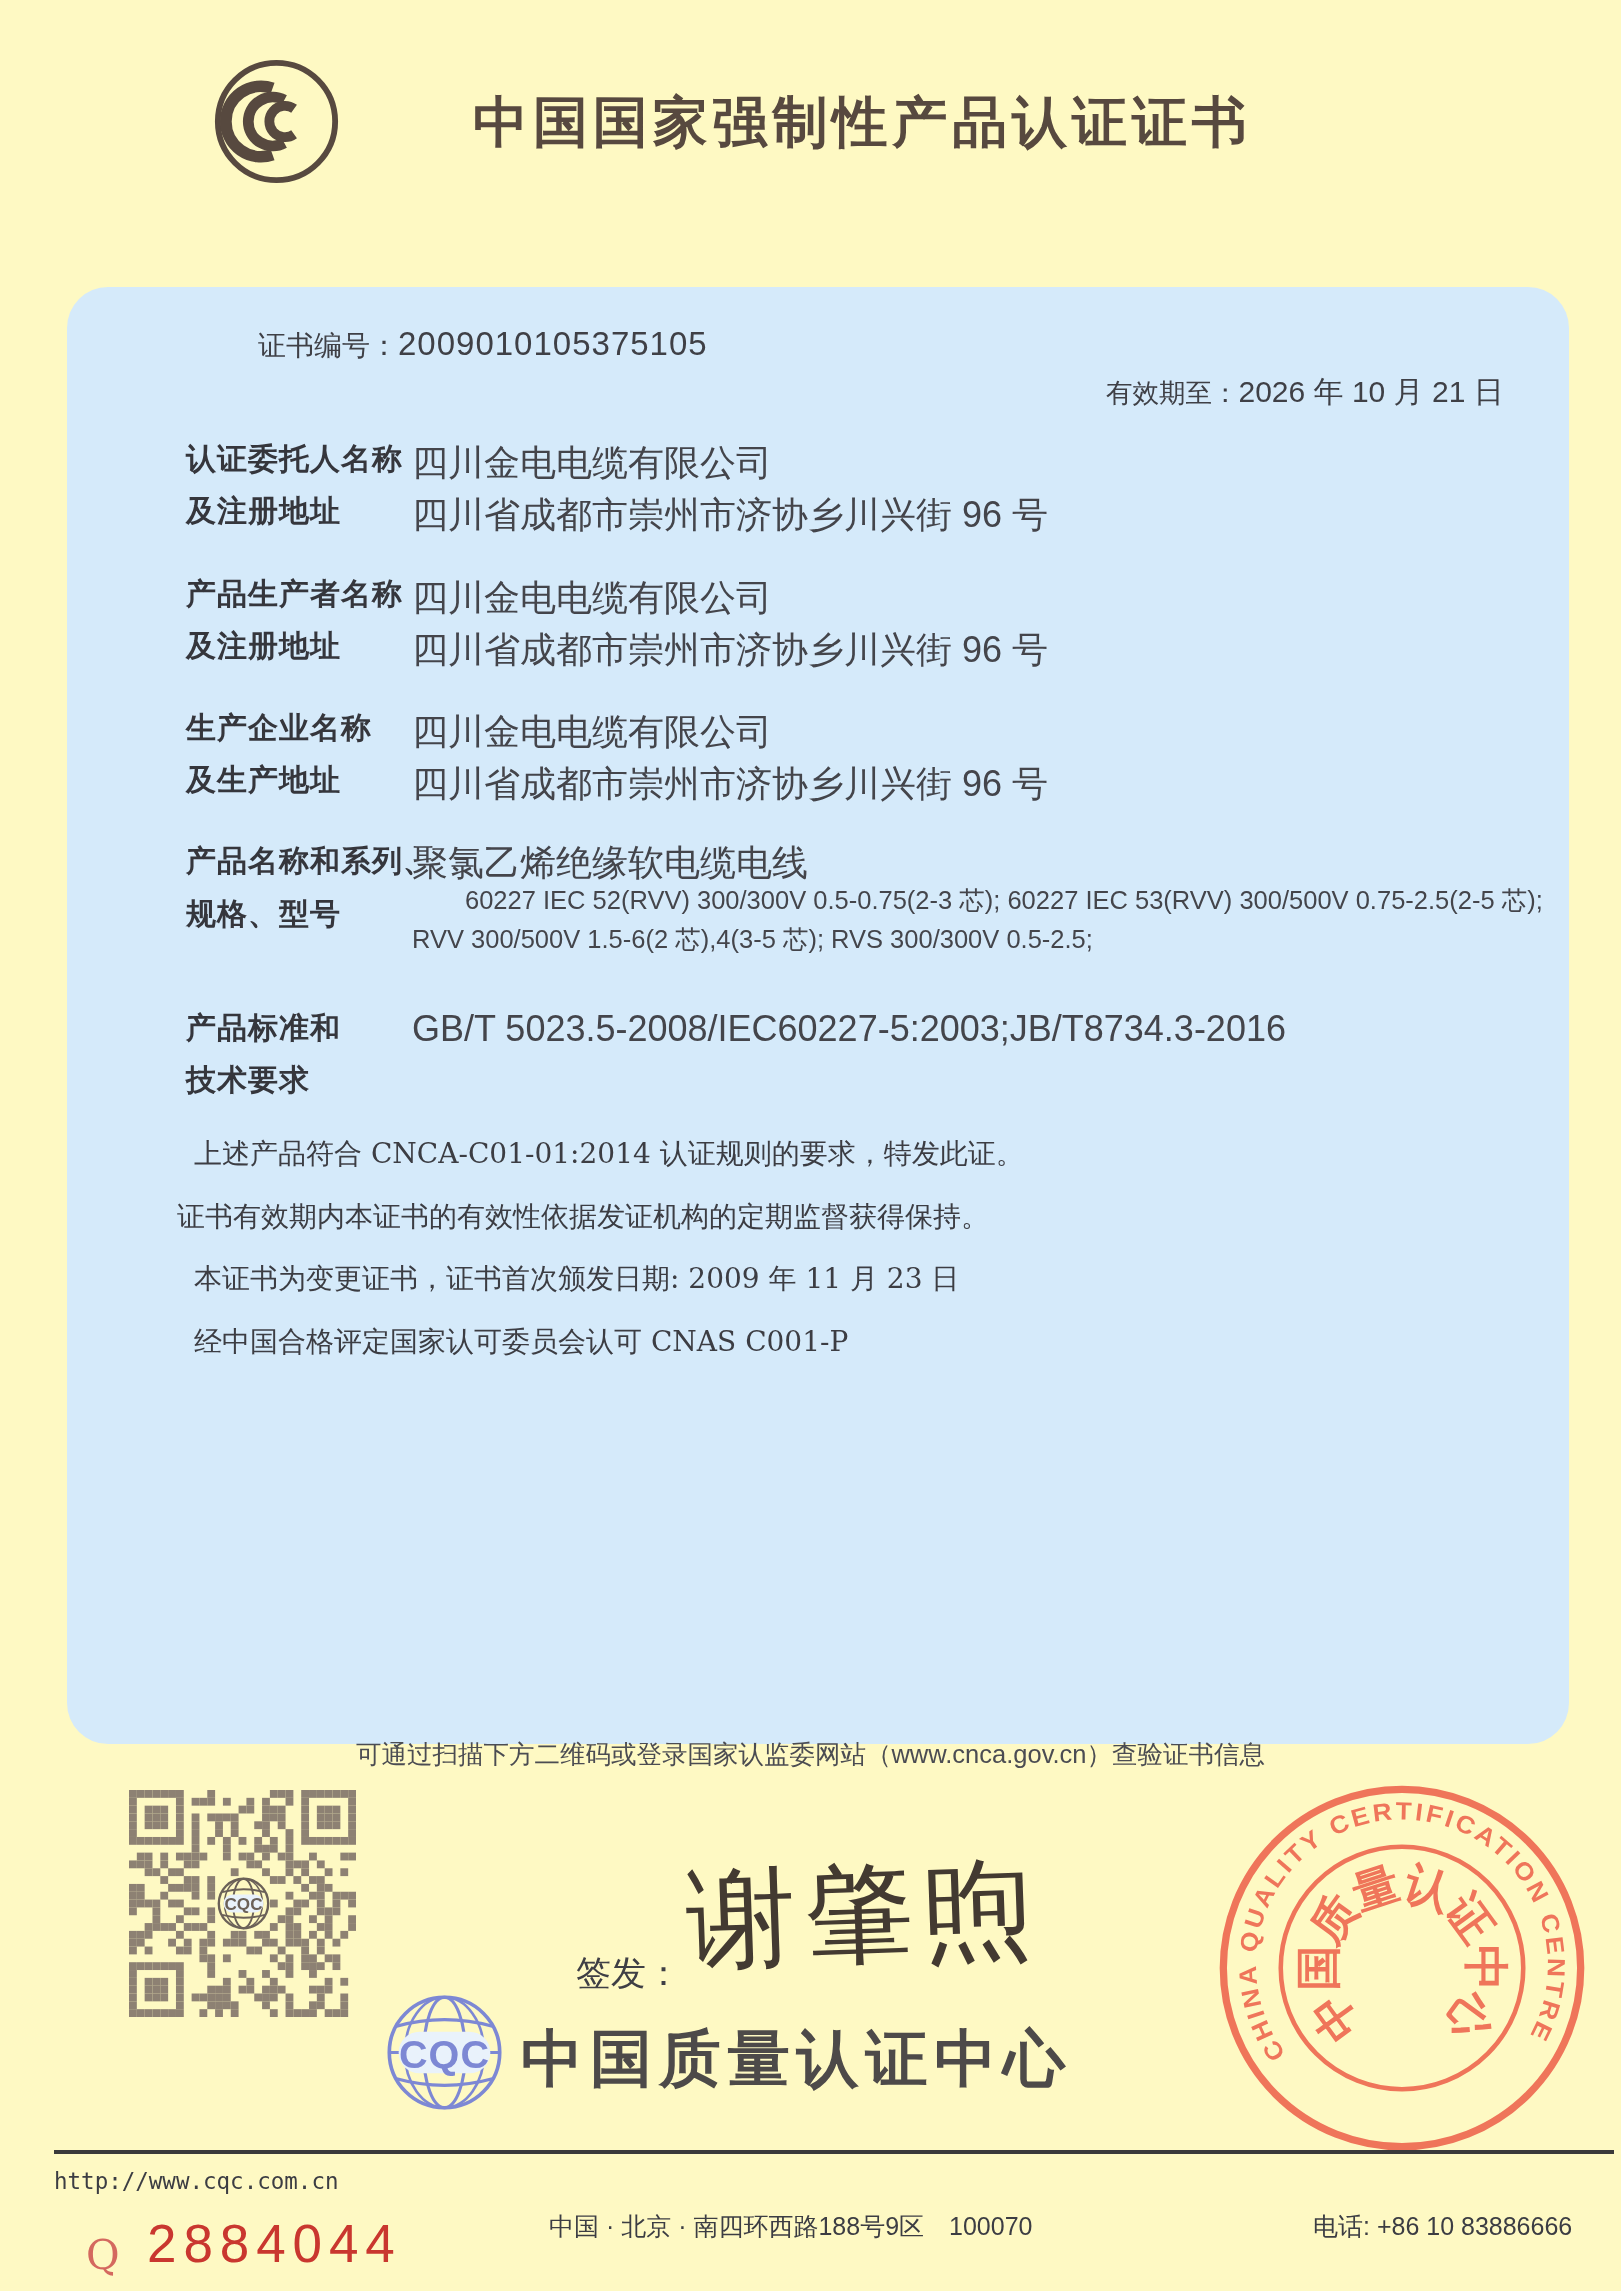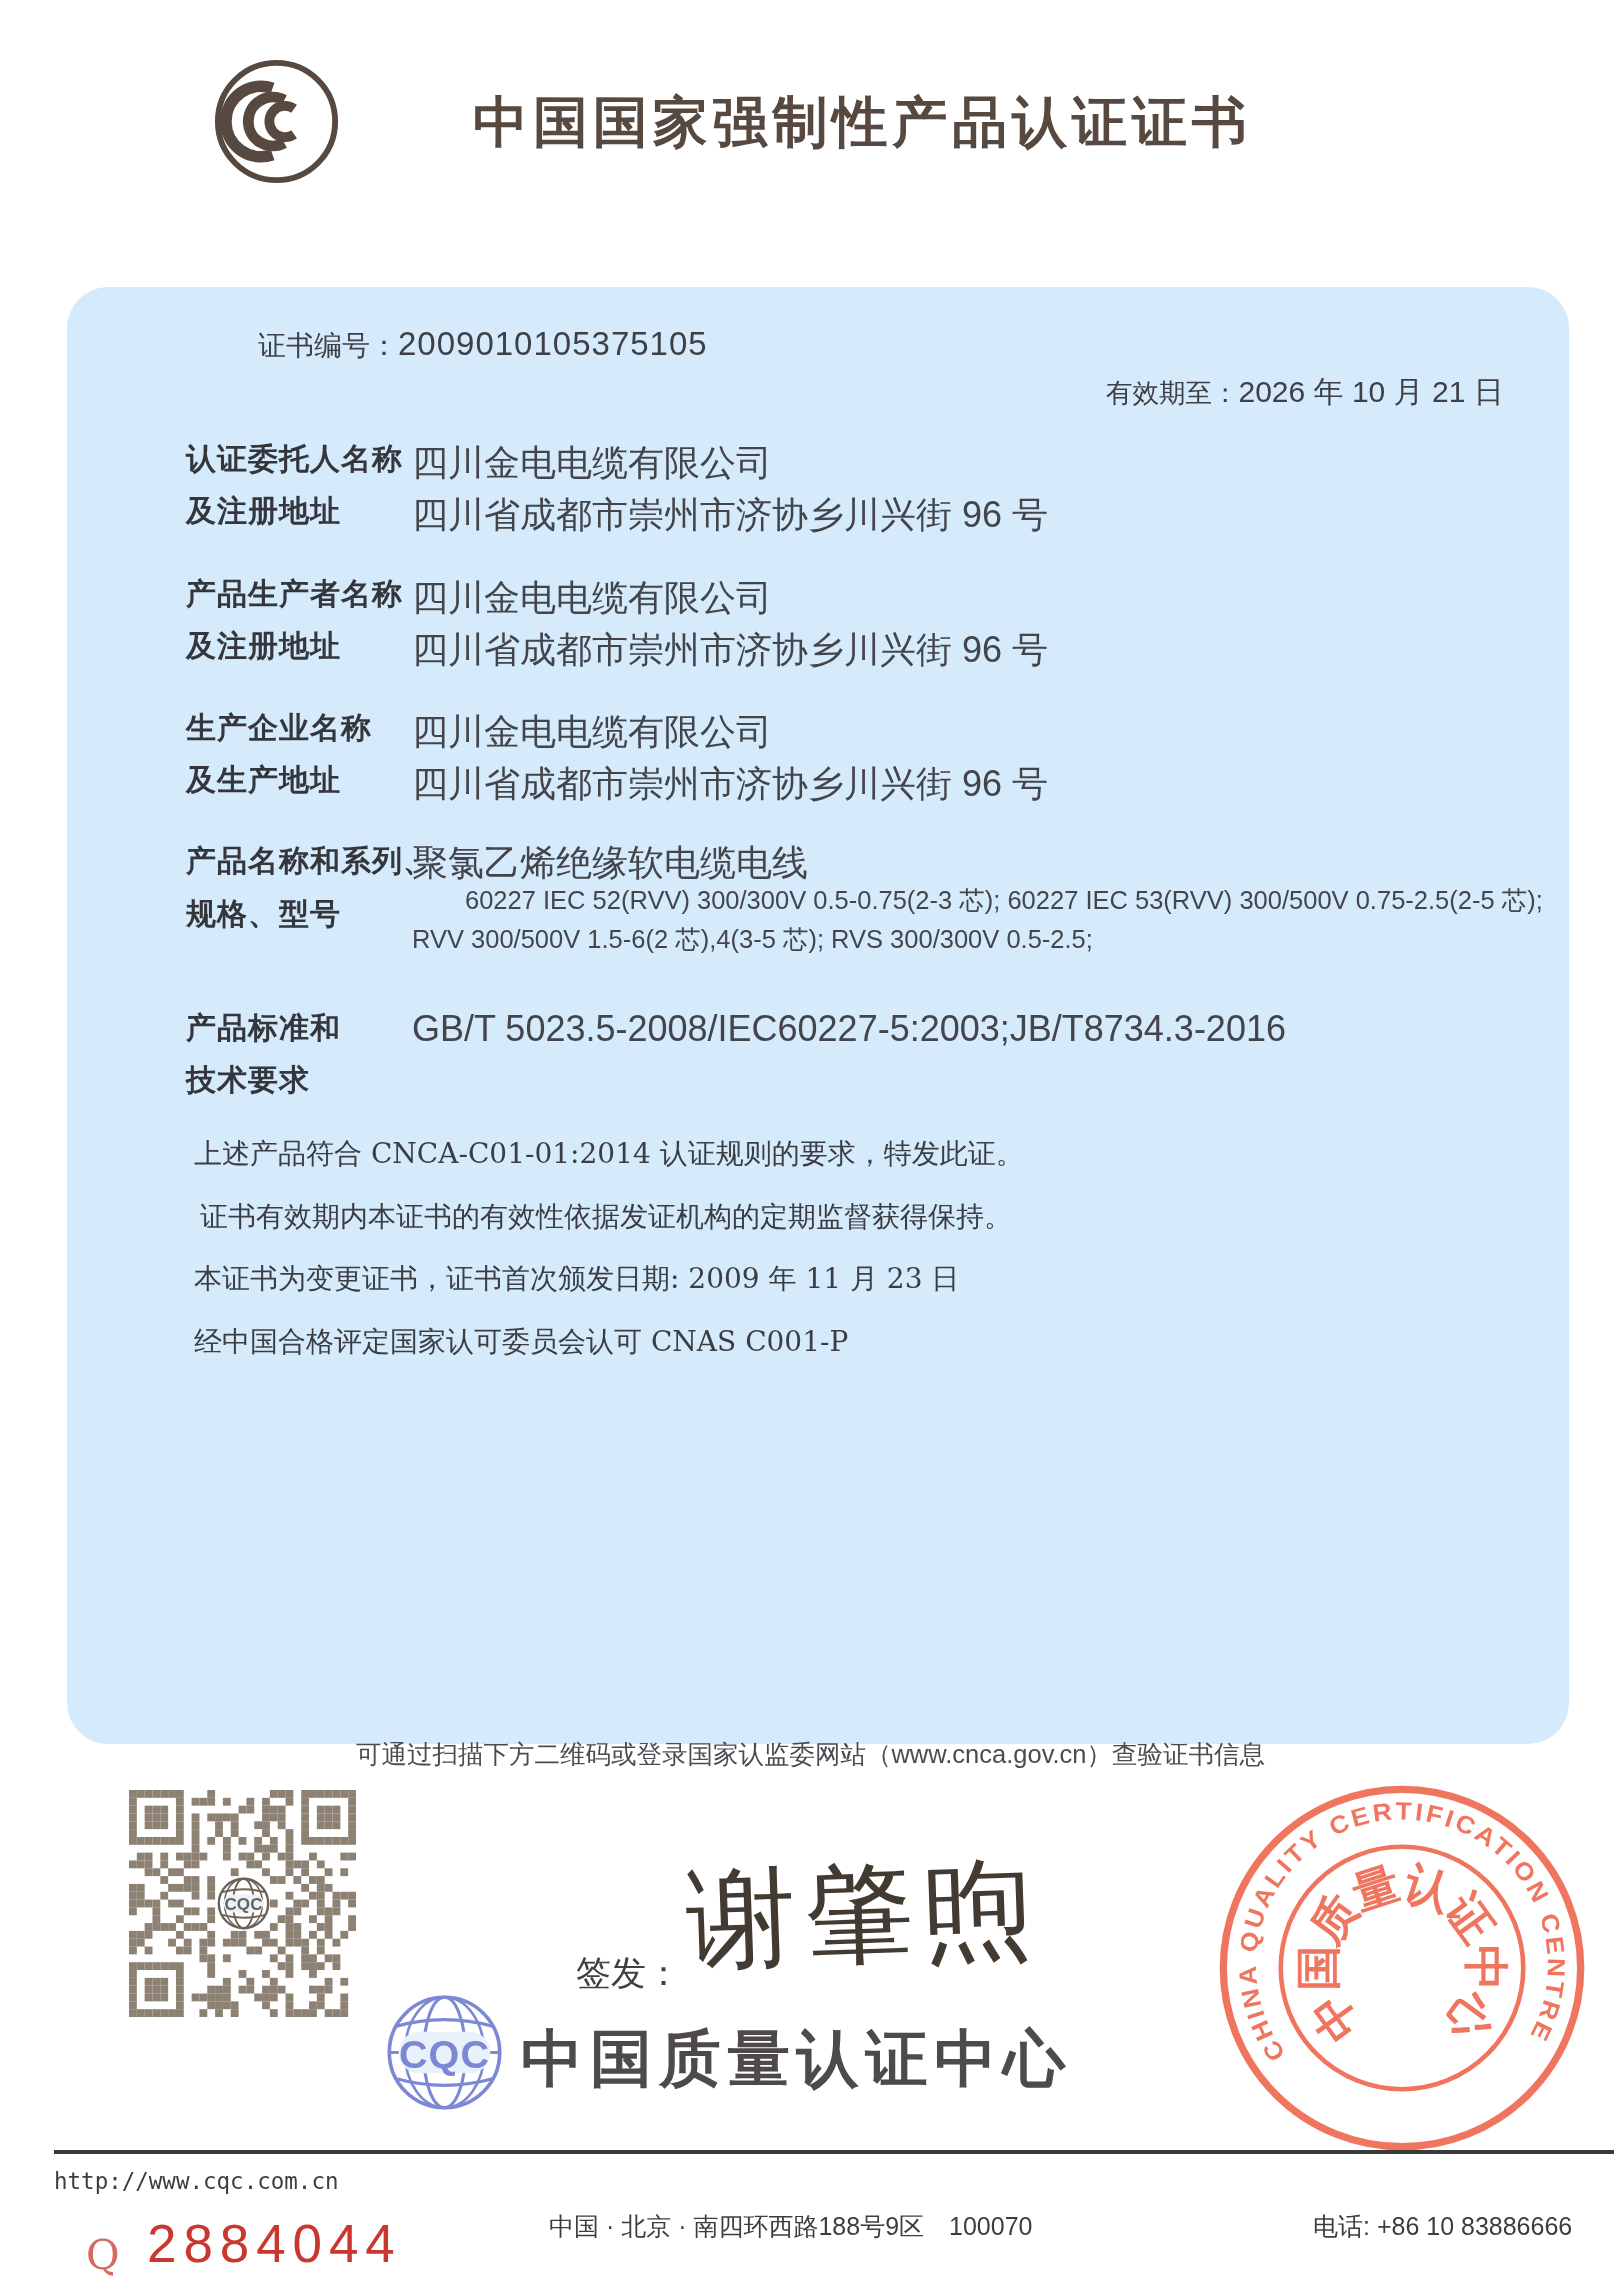--- a/index.html
+++ b/index.html
@@ -1,16 +1,16 @@
 <!DOCTYPE html>
 <html><head>
 <meta charset="utf-8">
 <style>
   html,body{margin:0;padding:0;background:#c9d4de;}
-  .page{position:relative;width:1621px;height:2292px;background:#ffffff;overflow:hidden;
+  .page{position:relative;width:1621px;height:2292px;background:#fef9c3;overflow:hidden;
         font-family:"Liberation Sans",sans-serif;color:#44454b;}
   .panel{position:absolute;left:67px;top:287px;width:1502px;height:1457px;
          background:#d5eafa;border-radius:41px;}
   .abs{position:absolute;white-space:nowrap;}
   .title{font-size:55px;font-weight:700;color:#57493f;letter-spacing:4.9px;}
   .kai{font-family:"DejaVu Serif","Liberation Serif",serif;margin-top:39px;}
   .certno-label{font-size:28px;color:#3f4046;}
   .certno-val{font-size:33px;color:#3f4046;letter-spacing:1px;}
   .date-label{font-size:26.5px;color:#3f4046;}
   .date-val{font-size:30px;color:#3f4046;}
@@ -71,21 +71,21 @@
   <div class="abs lbl" style="left:186px;top:894px;">规格、型号</div>
   <div class="abs val" style="left:412px;top:839px;">聚氯乙烯绝缘软电缆电线</div>
   <div class="abs val-spec" style="left:425px;top:883px;margin-left:40px;">60227 IEC 52(RVV) 300/300V 0.5-0.75(2-3 芯); 60227 IEC 53(RVV) 300/500V 0.75-2.5(2-5 芯);</div>
   <div class="abs val-spec" style="left:412px;top:922px;">RVV 300/500V 1.5-6(2 芯),4(3-5 芯); RVS 300/300V 0.5-2.5;</div>
 
   <div class="abs lbl" style="left:186px;top:1008px;">产品标准和</div>
   <div class="abs lbl" style="left:186px;top:1060px;">技术要求</div>
   <div class="abs val" style="left:412px;top:1008px;">GB/T 5023.5-2008/IEC60227-5:2003;JB/T8734.3-2016</div>
 
   <div class="abs stmt" style="left:194px;top:1135px;">上述产品符合 CNCA-C01-01:2014 认证规则的要求，特发此证。</div>
-  <div class="abs stmt" style="left:200px;top:1198px;">证书有效期内本证书的有效性依据发证机构的定期监督获得保持。</div>
+  <div class="abs stmt" style="left:177px;top:1198px;">证书有效期内本证书的有效性依据发证机构的定期监督获得保持。</div>
   <div class="abs stmt" style="left:194px;top:1260px;">本证书为变更证书，证书首次颁发日期: 2009 年 11 月 23 日</div>
   <div class="abs stmt" style="left:194px;top:1323px;">经中国合格评定国家认可委员会认可 CNAS C001-P</div>
 
   <div class="abs note" style="top:1737px;">可通过扫描下方二维码或登录国家认监委网站（www.cnca.gov.cn）查验证书信息</div>
 
   <svg id="qr-svg" class="abs" style="left:129px;top:1790px;" width="227" height="227" viewBox="0 0 232 232">
       <rect x="80" y="0" width="8" height="8" fill="#8d8173"></rect>
       <rect x="144" y="0" width="8" height="8" fill="#8d8173"></rect>
       <rect x="152" y="0" width="8" height="8" fill="#8d8173"></rect>
       <rect x="160" y="0" width="8" height="8" fill="#8d8173"></rect>

